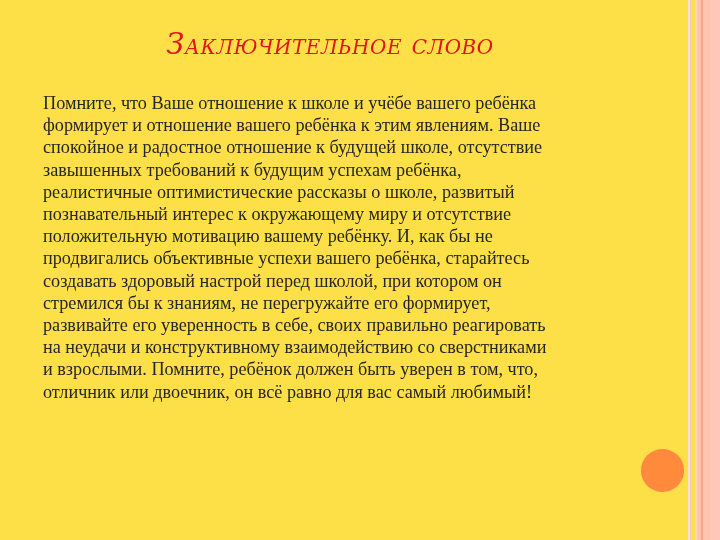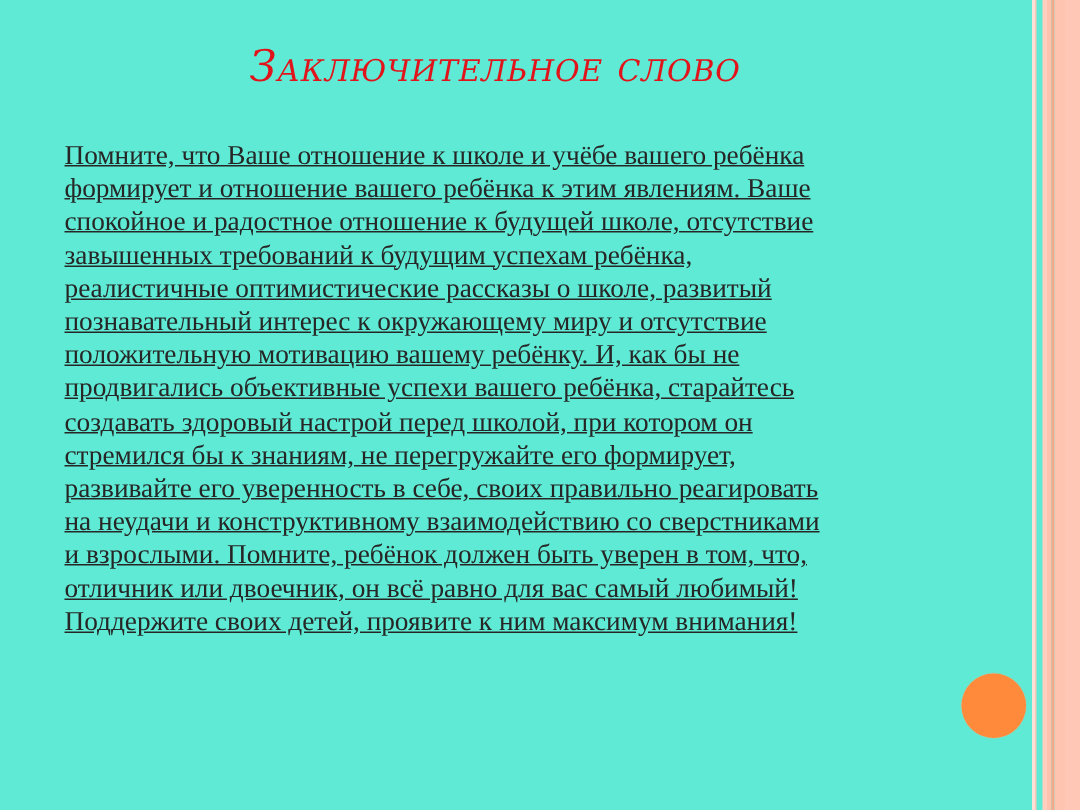--- a/index.html
+++ b/index.html
@@ -7,21 +7,21 @@
       padding: 0;
       width: 720px;
       height: 540px;
       overflow: hidden;
       background: #ffffff;
     }
     .slide {
       position: relative;
       width: 720px;
       height: 540px;
-      background: #5eead4;
+      background: #fde047;
     }
     .title {
       position: absolute;
       left: 0;
       top: 24px;
       width: 660px;
       text-align: center;
       font-family: "DejaVu Serif", "Liberation Serif", serif;
       font-style: italic;
       font-variant: small-caps;
@@ -33,21 +33,20 @@
     .body-text {
       position: absolute;
       left: 43px;
       top: 92px;
       width: 580px;
       font-family: "Liberation Serif", serif;
       font-size: 18.2px;
       line-height: 22.2px;
       color: #262626;
       margin: 0;
-      text-decoration: underline;
     }
     .body-text span {
       display: block;
       white-space: nowrap;
     }
     
     .stripe {
       position: absolute;
       top: 0;
       height: 540px;
@@ -84,21 +83,20 @@
     <span>реалистичные оптимистические рассказы о школе, развитый</span>
     <span>познавательный интерес к окружающему миру и отсутствие</span>
     <span>положительную мотивацию вашему ребёнку. И, как бы не</span>
     <span>продвигались объективные успехи вашего ребёнка, старайтесь</span>
     <span>создавать здоровый настрой перед школой, при котором он</span>
     <span>стремился бы к знаниям, не перегружайте его формирует,</span>
     <span>развивайте его уверенность в себе, своих правильно реагировать</span>
     <span>на неудачи и конструктивному взаимодействию со сверстниками</span>
     <span>и взрослыми. Помните, ребёнок должен быть уверен в том, что,</span>
     <span>отличник или двоечник, он всё равно для вас самый любимый!</span>
-    <span>Поддержите своих детей, проявите к ним максимум внимания!</span>
   </p>
 
   <div class="stripe stripe-a"></div>
   <div class="stripe stripe-b"></div>
   <div class="stripe stripe-c"></div>
   <div class="stripe stripe-d"></div>
   <div class="stripe stripe-e"></div>
   <div class="stripe stripe-f"></div>
   <div class="stripe stripe-g"></div>
 

